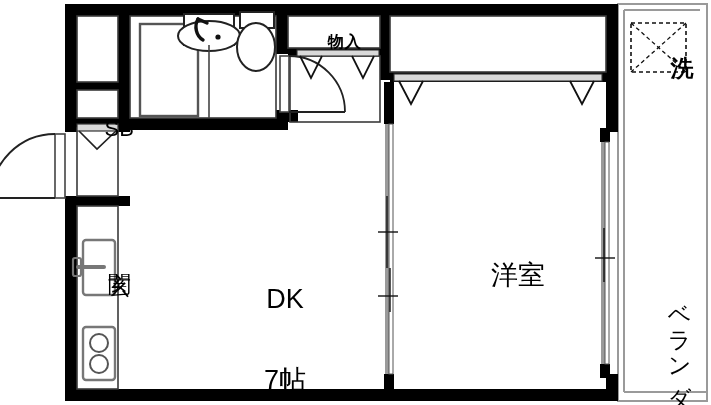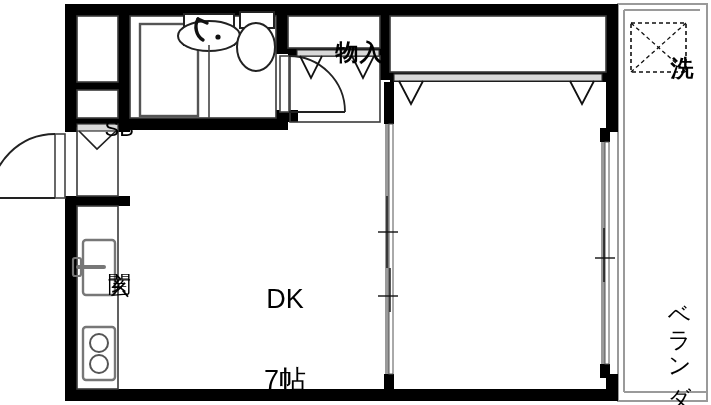--- a/index.html
+++ b/index.html
@@ -167,35 +167,36 @@
     </g>
 
   </svg>
 
   <div class="lbl" style="left:264px;top:232px;font-size:27px;font-weight:400;">
     <div>DK</div>
     <div style="margin-top:0;">7帖</div>
   </div>
 
   <div class="lbl" style="left:478px;top:208px;font-size:27px;font-weight:400;width:80px;">
+    <div>洋室</div>
   </div>
 
   <div class="lbl vert" style="left:85px;top:146px;font-size:23px;font-weight:500;letter-spacing:1px;">
     <span>玄関</span>
   </div>
 
   <div class="lbl vert" style="left:645px;top:180px;font-size:23px;font-weight:500;letter-spacing:1px;">
     <span>ベランダ</span>
   </div>
 
   <div class="lbl" style="left:80px;top:96px;font-size:22px;font-weight:400;">
     <span>SB</span>
   </div>
 
-  <div class="lbl" style="left:306px;top:18px;font-size:23px;font-weight:600;letter-spacing:1px;">
+  <div class="lbl" style="left:306px;top:18px;font-size:16px;font-weight:600;letter-spacing:1px;">
     <span>物入</span>
   </div>
 
 
   <div class="lbl" style="left:645px;top:34px;font-size:23px;font-weight:600;">
     <span>洗</span>
   </div>
 
 </div>
 

